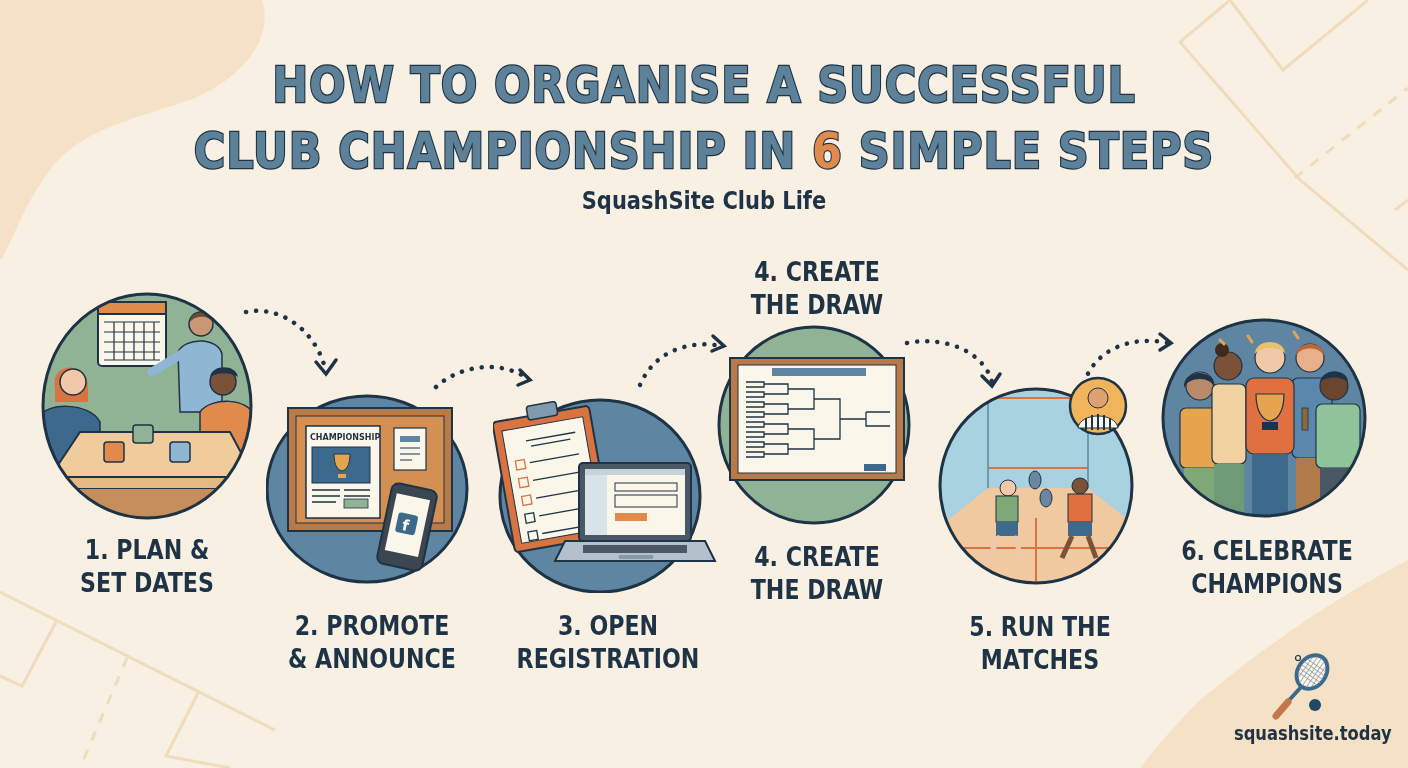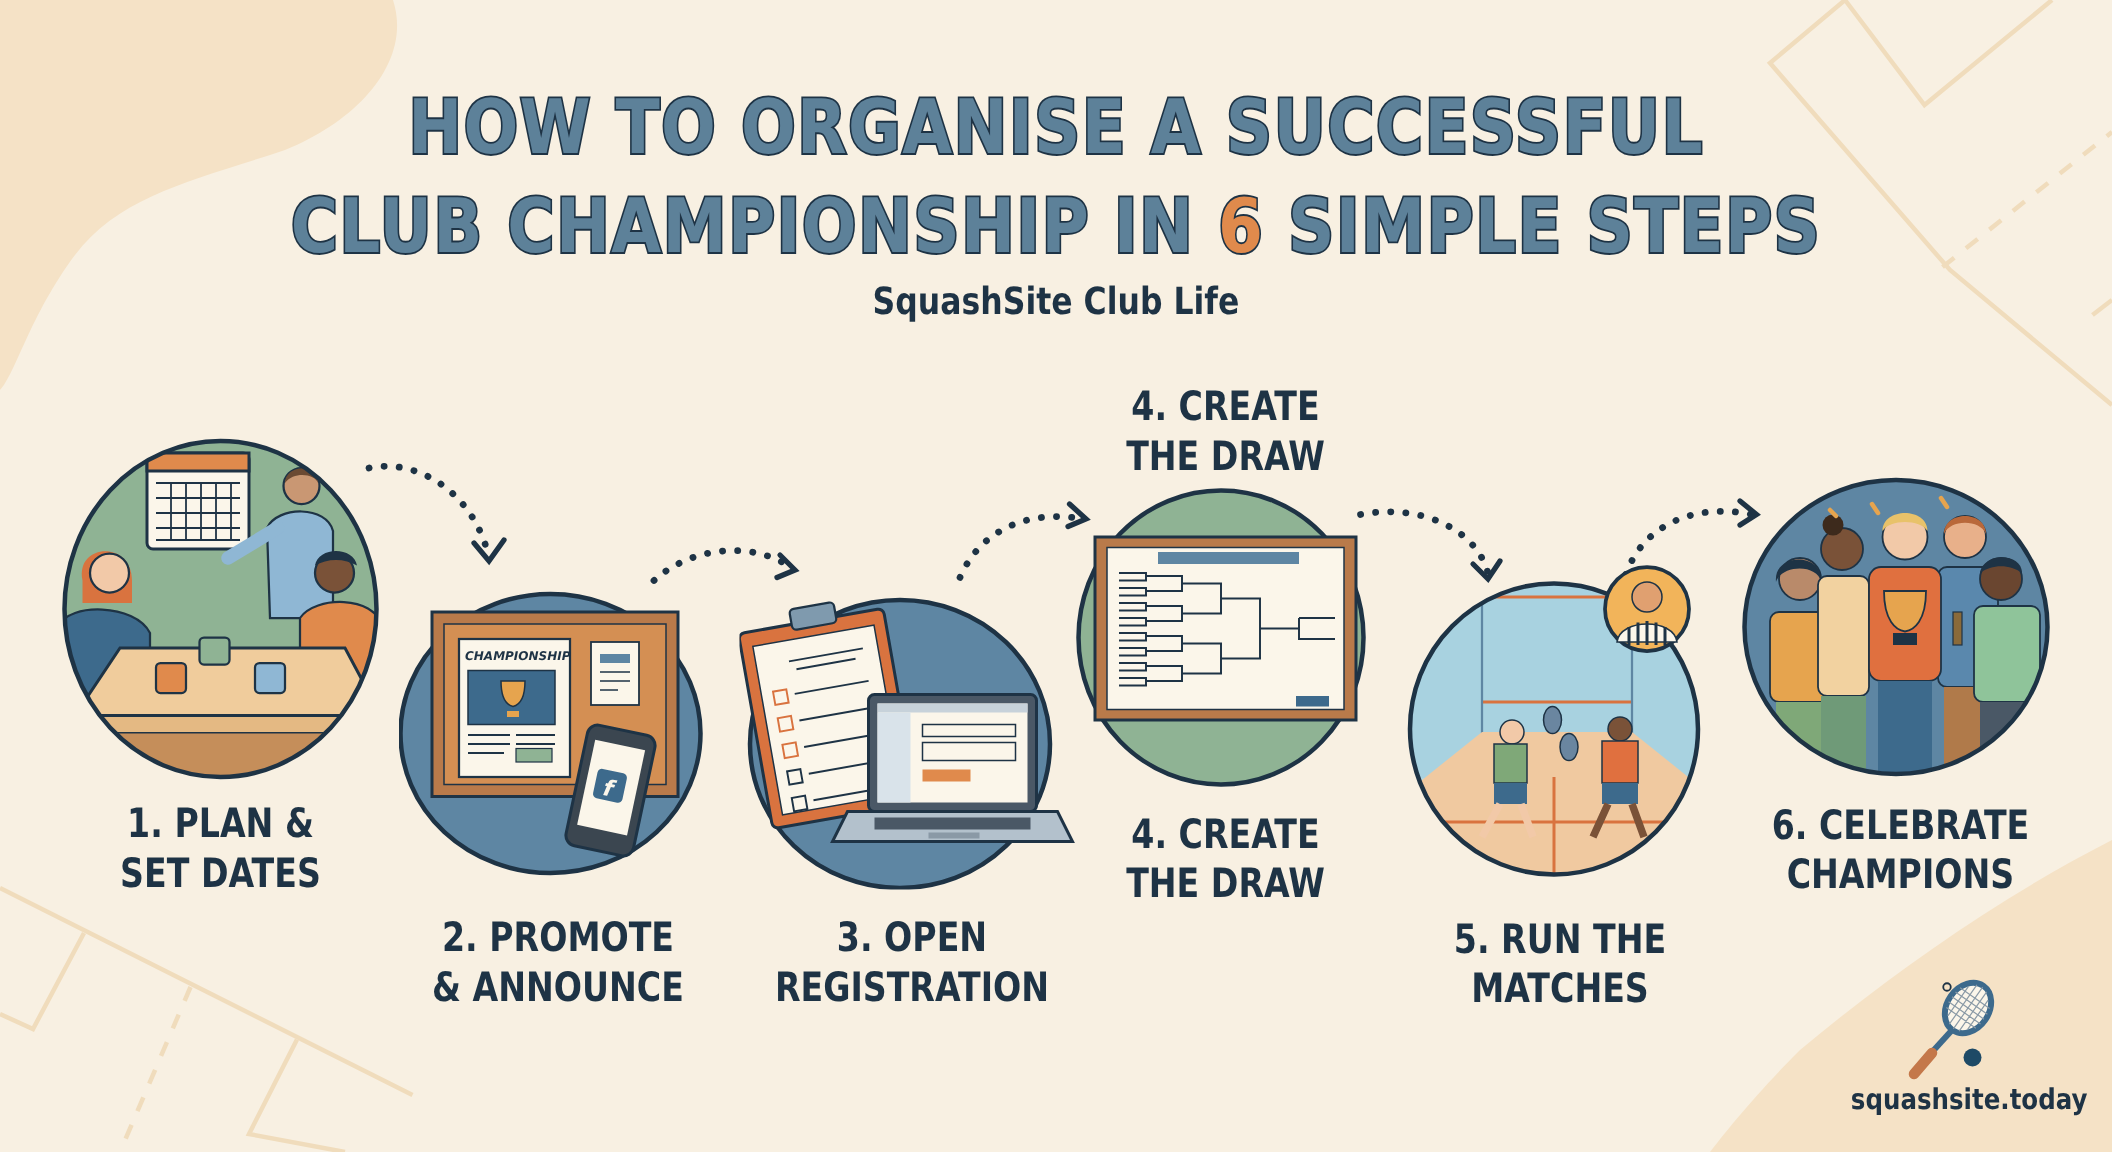--- a/index.html
+++ b/index.html
@@ -145,21 +145,21 @@
       <rect x="130" y="150" width="20" height="20" rx="3" fill="#8fb7d4" stroke="#1e3345" stroke-width="1.5"></rect>
     </g>
     <ellipse cx="107" cy="114" rx="104" ry="112" fill="none" stroke="#1e3345" stroke-width="3"></ellipse>
   </svg>
 </div>
 <div class="step-label" style="left:40px;top:533px;width:214px;">
   <span>1. PLAN &amp;</span>
   <span>SET DATES</span>
 </div>
 
-<div class="illus" style="left:266px;top:394px;font-style:italic;">
+<div class="illus" style="left:266px;top:394px;">
   <svg width="206" height="190" viewBox="0 0 206 190">
     <ellipse cx="101" cy="95" rx="100" ry="93" fill="#5e86a3" stroke="#1e3345" stroke-width="3"></ellipse>
 
     <rect x="22" y="14" width="164" height="123" fill="#b97a4a" stroke="#1e3345" stroke-width="2"></rect>
     <rect x="30" y="22" width="148" height="107" fill="#d48f53" stroke="#1e3345" stroke-width="1"></rect>
 
     <rect x="40" y="32" width="74" height="92" fill="#fbf6ea" stroke="#1e3345" stroke-width="1.5"></rect>
     <text x="44" y="46" font-family="DejaVu Sans, sans-serif" font-weight="bold" font-size="8" fill="#1e3345">CHAMPIONSHIP</text>
     <rect x="46" y="53" width="58" height="36" fill="#3d6a8c" stroke="#1e3345" stroke-width="1"></rect>
     <path d="M68 60 H84 C84 72 80 76 76 77 C72 76 68 72 68 60 Z" fill="#e6a44e" stroke="#1e3345" stroke-width="1"></path>

